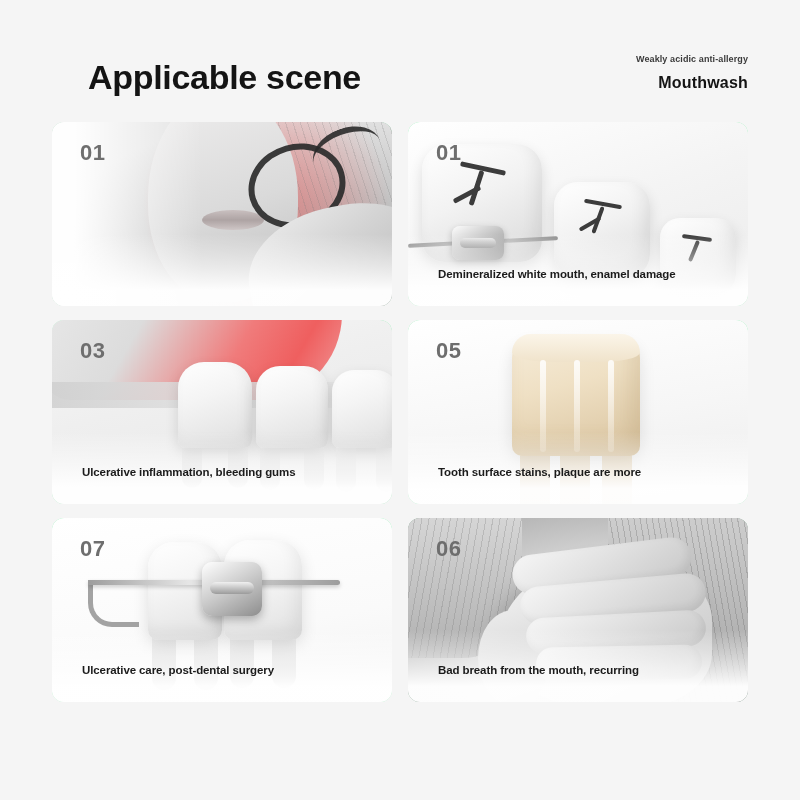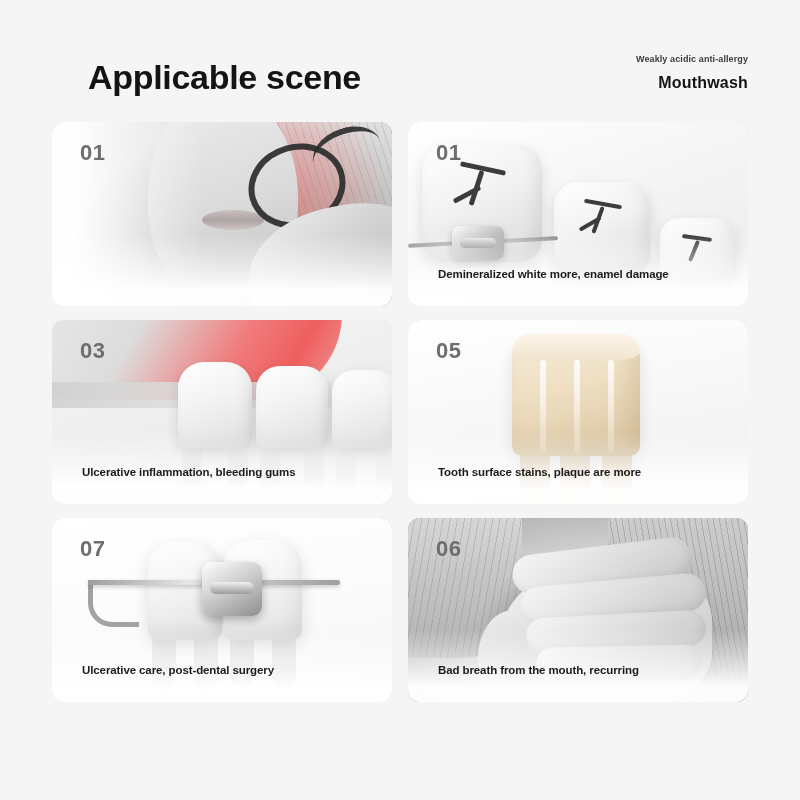--- a/index.html
+++ b/index.html
@@ -477,21 +477,21 @@
         <div class="fissure f4"></div>
         <div class="fissure f5"></div>
         <div class="fissure f6"></div>
         <div class="fissure f7"></div>
         <div class="fissure f8"></div>
         <div class="wire"></div>
         <div class="bracket"></div>
       </div>
       <div class="fade"></div>
       <div class="card-number">01</div>
-      <div class="card-caption small">Demineralized white more, enamel damage</div>
+      <div class="card-caption small">Demineralized white mouth, enamel damage</div>
     </div>
 
     <div class="card c3">
       <div class="card-bg">
         <div class="gum"></div>
         <div class="gumband"></div>
         <div class="root r1"></div>
         <div class="root r2"></div>
         <div class="root r3"></div>
         <div class="root r4"></div>

